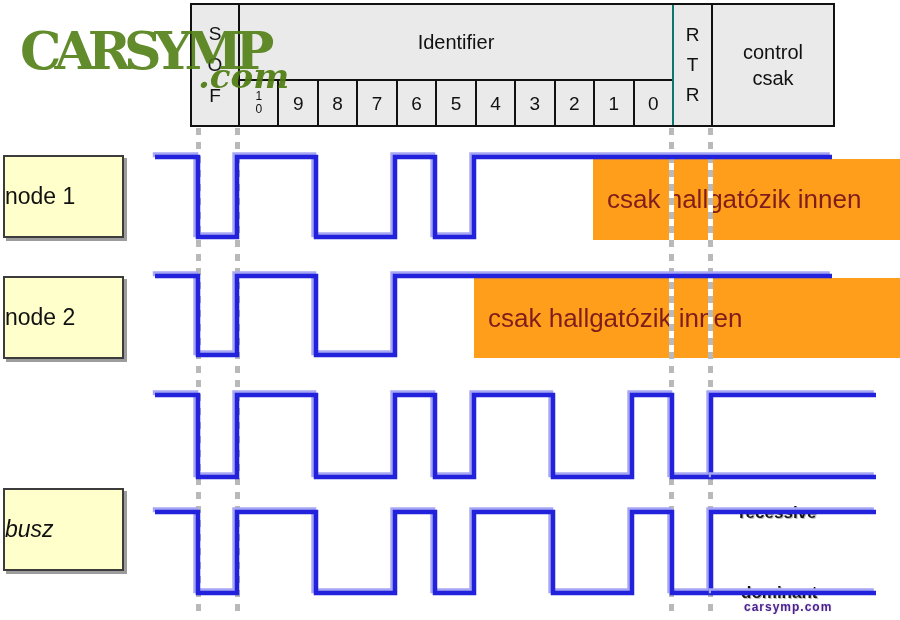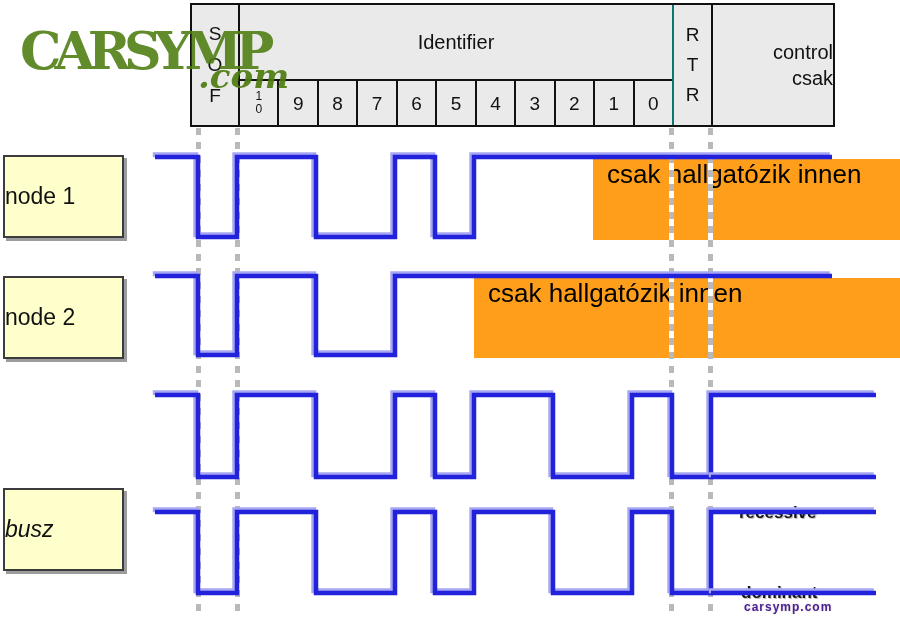--- a/index.html
+++ b/index.html
@@ -20,32 +20,32 @@
             align-items:center;justify-content:center;gap:9px;font-size:19px;}
   .id-block{width:432px;border-right:2px solid #0f766e;display:flex;flex-direction:column;}
   .id-title{flex:1;display:flex;align-items:center;justify-content:center;font-size:20px;}
   .bits-row{height:44px;border-top:2px solid #111;display:flex;}
   .bit-cell{flex:1;border-right:2px solid #111;display:flex;flex-direction:column;
             align-items:center;justify-content:center;font-size:19px;line-height:1;}
   .bit-cell:last-child{border-right:none;}
   .bit-cell .stack{font-size:12px;line-height:1.05;text-align:center;}
   .rtr-cell{width:37px;border-right:2px solid #111;display:flex;flex-direction:column;
             align-items:center;justify-content:center;gap:8px;font-size:19px;}
-  .control-cell{flex:1;display:flex;flex-direction:column;align-items:flex-end;justify-content:center;
+  .control-cell{flex:1;display:flex;flex-direction:column;align-items:center;justify-content:center;
                 font-size:20px;line-height:1.3;}
 
   
   .node-box{position:absolute;left:3px;width:117px;height:79px;background:#ffffcc;
             border:2px solid #3c3c3c;box-shadow:3px 3px 0 #9c9c9c;display:flex;
             align-items:center;font-size:23px;z-index:2;}
   .node-box.r0{top:155px;} .node-box.r1{top:276px;} .node-box.r2{top:394px;} .node-box.r3{top:488px;font-style:italic;}
 
   
-  .listen-box{position:absolute;background:#ff9e1b;display:flex;z-index:1;
-              font-size:26px;color:#000000;padding-left:14px;box-sizing:border-box;}
+  .listen-box{position:absolute;background:#ff9e1b;display:flex;align-items:center;z-index:1;
+              font-size:26px;color:#7f1d1d;padding-left:14px;box-sizing:border-box;}
   .listen-box.b0{left:593px;top:159px;width:307px;height:81px;}
   .listen-box.b1{left:474px;top:278px;width:426px;height:80px;}
 
   
   .dash{position:absolute;top:128px;height:488px;width:5px;z-index:2;
         background:repeating-linear-gradient(180deg,#b9b9b9 0 7px,#ffffff 7px 14px);}
   .dash.d0{left:196px;} .dash.d1{left:235px;} .dash.d2{left:669px;} .dash.d3{left:708px;}
 
   
   .level-label{position:absolute;z-index:2;font-size:17px;font-weight:600;color:#151515;

